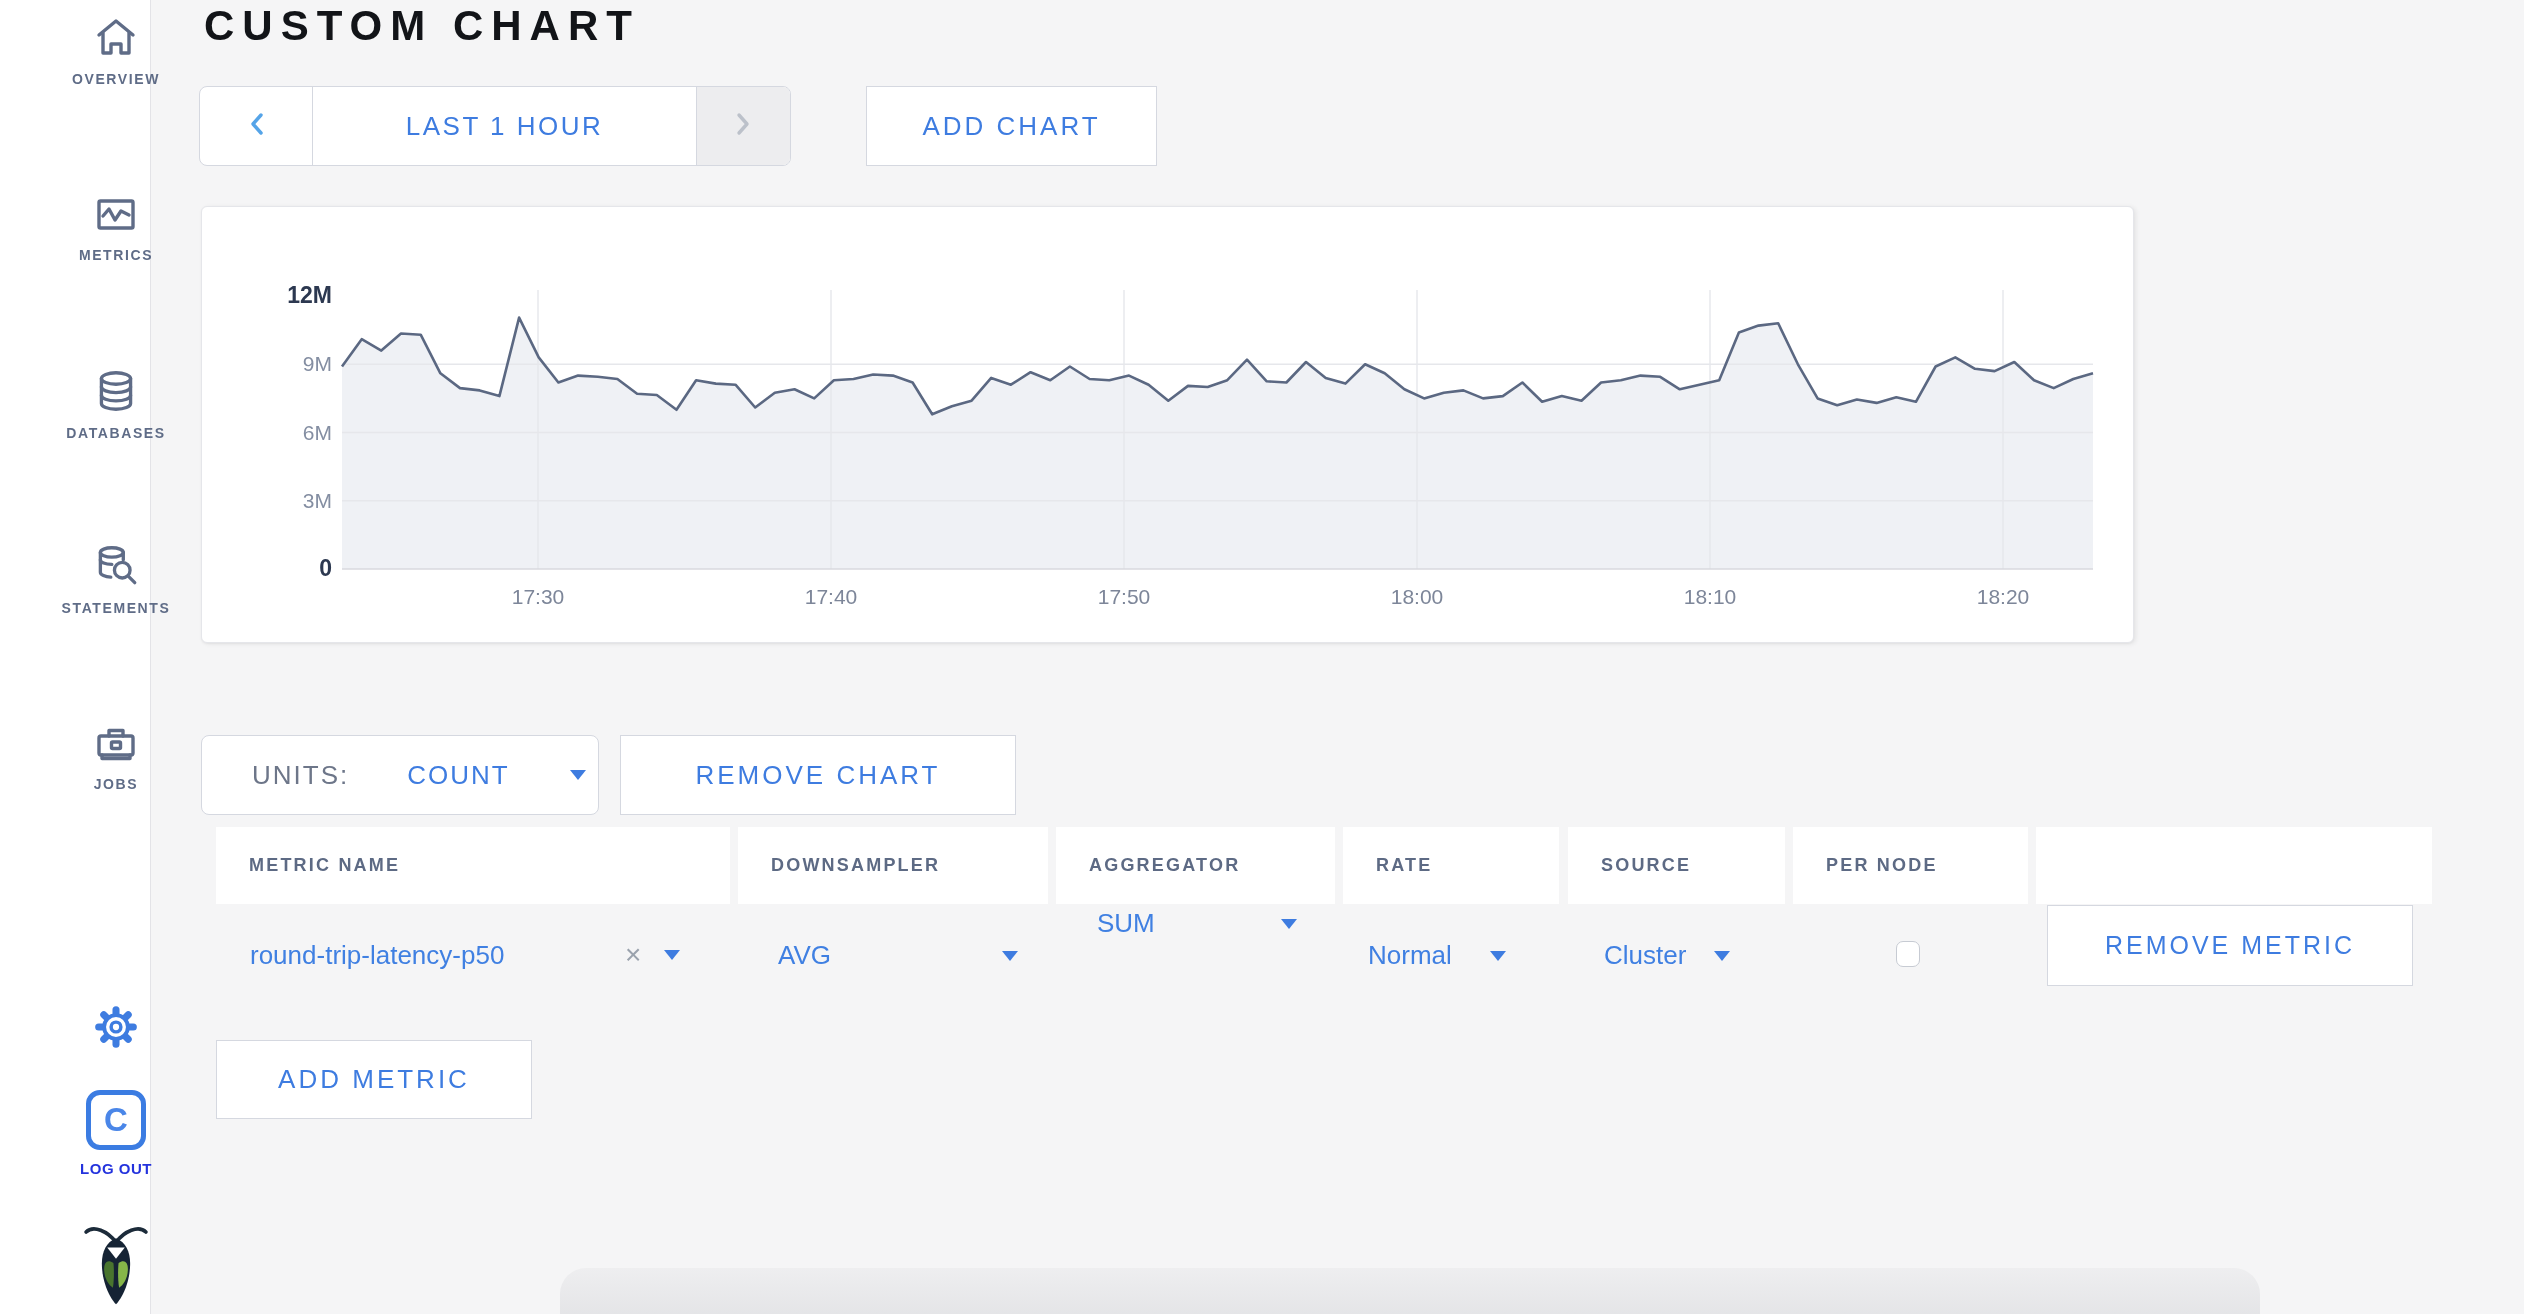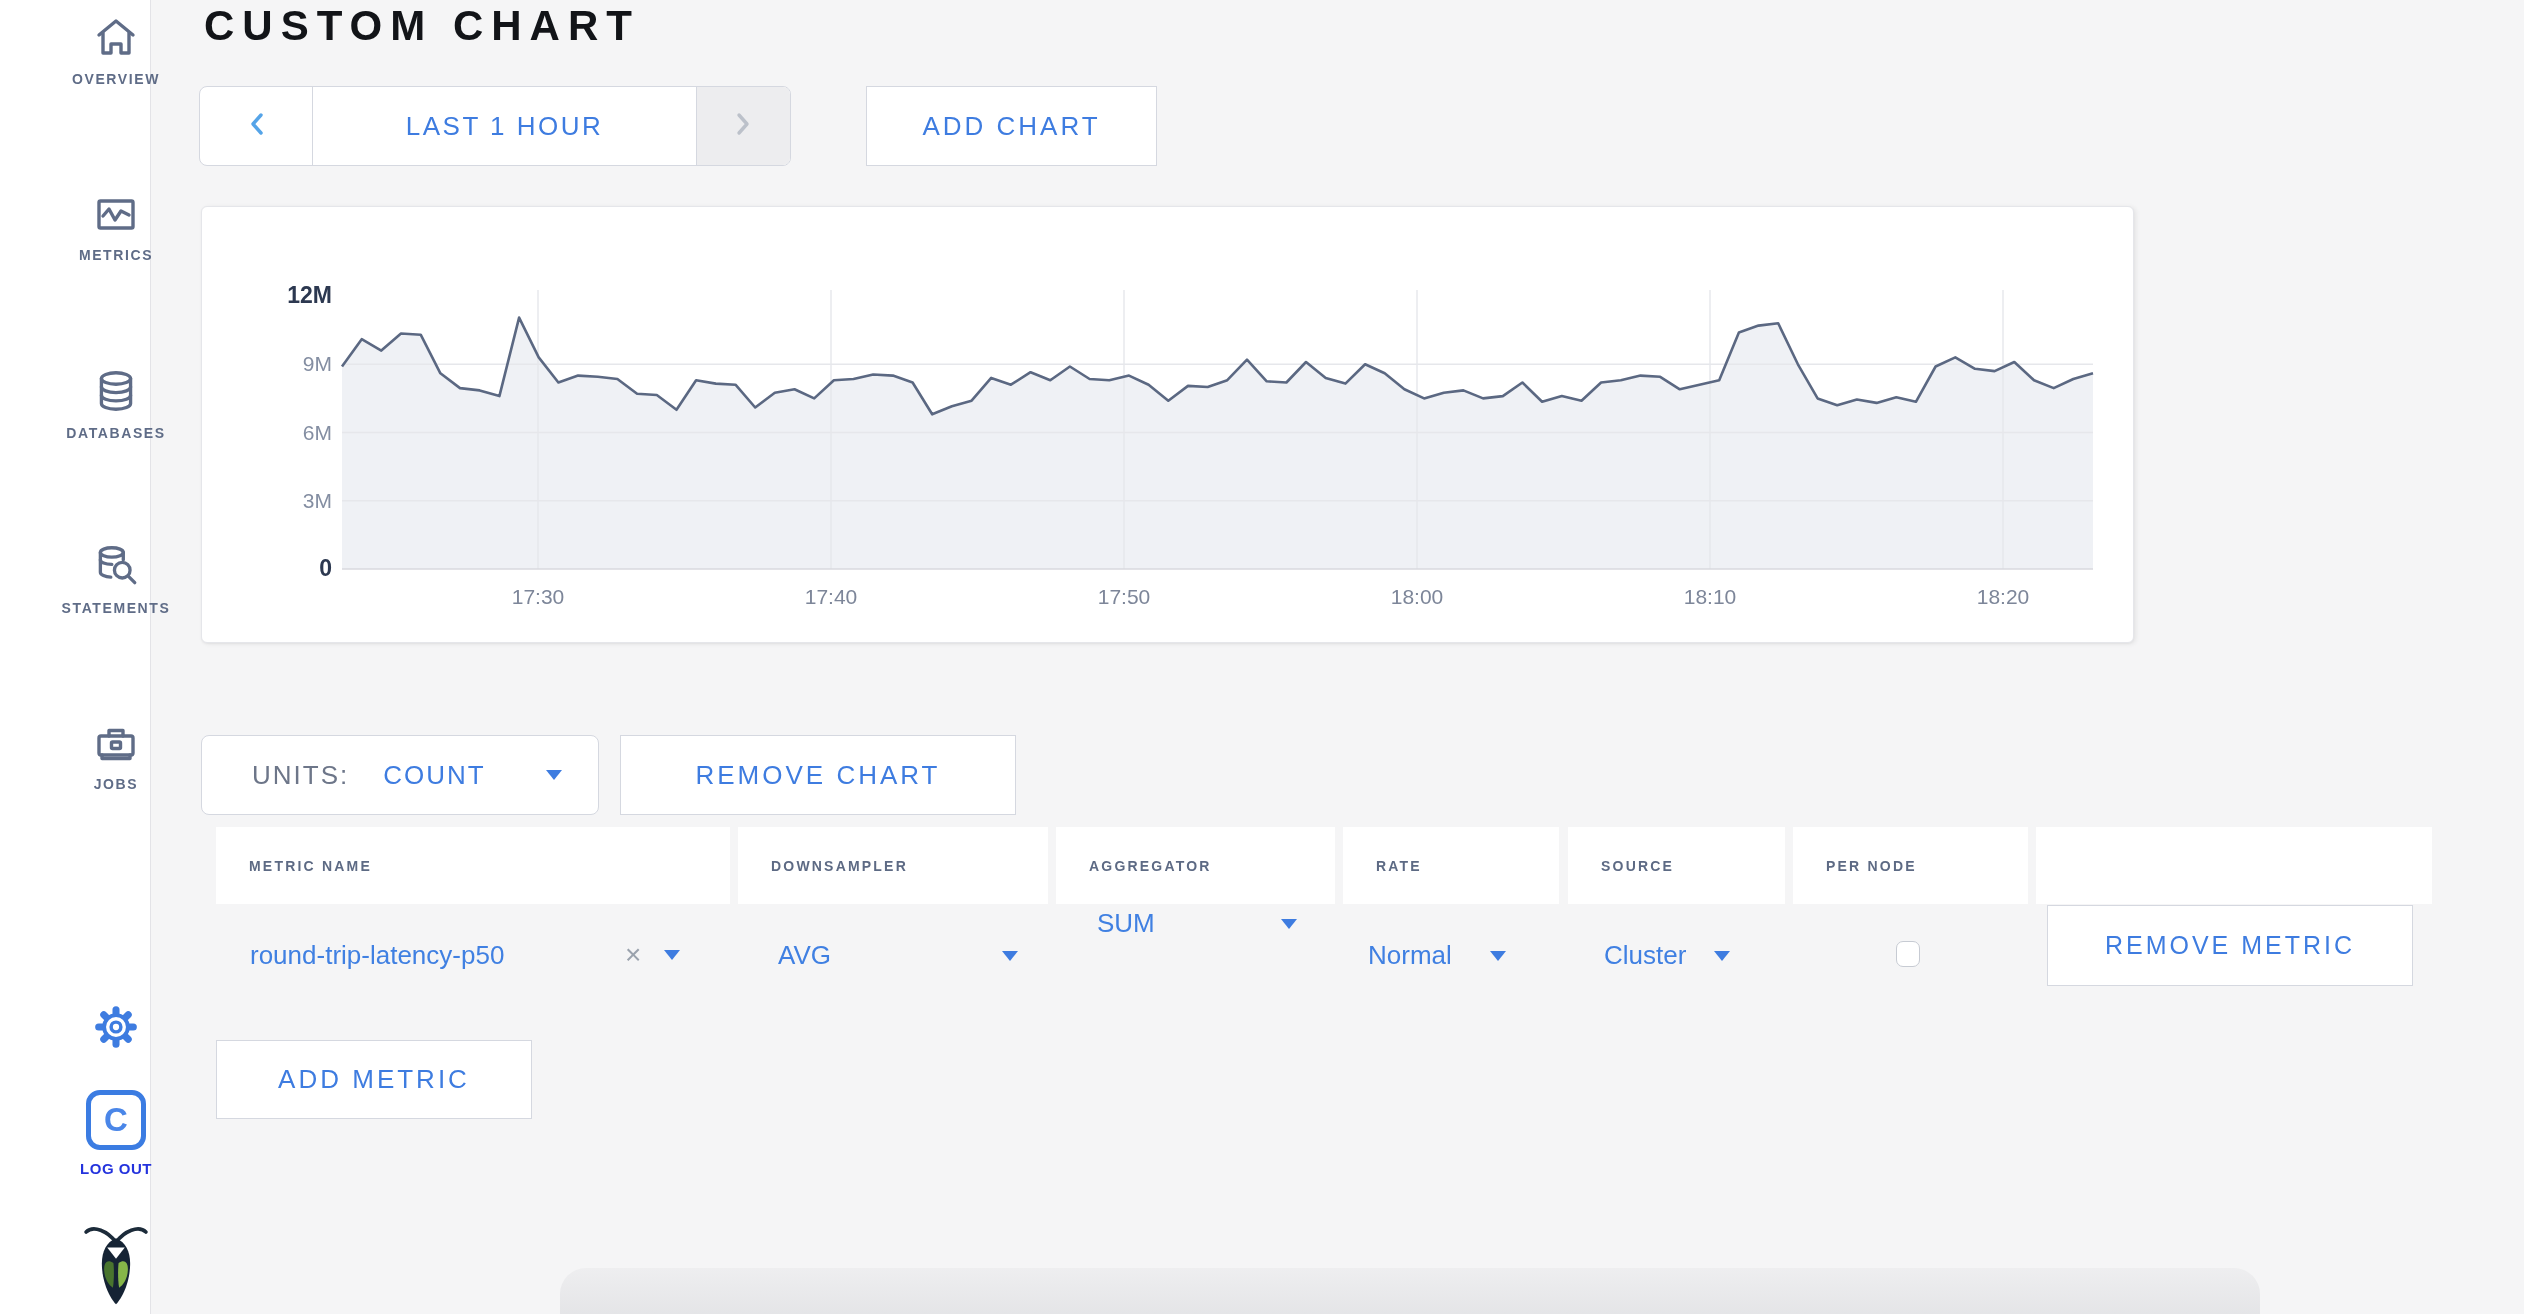--- a/index.html
+++ b/index.html
@@ -25,26 +25,26 @@
        font-size:26px;letter-spacing:3px;color:#3e7ce0;cursor:pointer;box-sizing:border-box;white-space:nowrap;}
 
   
   .chart-card{position:absolute;left:201px;top:206px;width:1931px;height:435px;background:#fff;border:1px solid #e5e6ea;border-radius:6px;
               box-shadow:2px 1px 5px rgba(0,0,0,0.07),0 1px 2px rgba(0,0,0,0.04);}
 
   
   .units-btn{position:absolute;left:201px;top:735px;width:398px;height:80px;background:#fff;border:1px solid #d5d8e0;border-radius:8px;
              display:flex;align-items:center;cursor:pointer;box-sizing:border-box;gap:30px;}
   .units-lab{margin-left:50px;font-size:26px;letter-spacing:2px;color:#6d7689;}
-  .units-val{margin-left:4px;font-size:26px;letter-spacing:2px;color:#3e7ce0;}
+  .units-val{margin-left:28px;font-size:26px;letter-spacing:2px;color:#3e7ce0;}
   .caret{width:0;height:0;border-left:8px solid transparent;border-right:8px solid transparent;border-top:10px solid #3e7ce0;display:inline-block;}
 
   
   .th{position:absolute;top:827px;height:77px;background:#fff;display:flex;align-items:center;box-sizing:border-box;}
-  .th span{margin-left:33px;font-size:14px;font-weight:700;letter-spacing:2.2px;color:#5d6a84;white-space:nowrap;}
+  .th span{margin-left:33px;font-size:18px;font-weight:700;letter-spacing:2.2px;color:#5d6a84;white-space:nowrap;}
   .cellv{position:absolute;font-size:26px;color:#4080e2;white-space:nowrap;}
   .drop{position:absolute;display:flex;align-items:center;cursor:pointer;}
   .xmark{position:absolute;font-size:28px;color:#9aa2ad;cursor:pointer;line-height:1;}
   .checkbox{position:absolute;width:24px;height:26px;appearance:none;-webkit-appearance:none;background:#fff;border:1.5px solid #c7cbd3;border-radius:7px;margin:0;cursor:pointer;}
 
   .bottom-shadow{position:absolute;left:560px;top:1268px;width:1700px;height:46px;border-radius:26px 26px 0 0;
                  background:linear-gradient(to bottom,rgba(110,112,125,0.05),rgba(110,112,125,0.12));}
   svg text{font-family:"Liberation Sans",sans-serif;}
 </style>
 </head>

